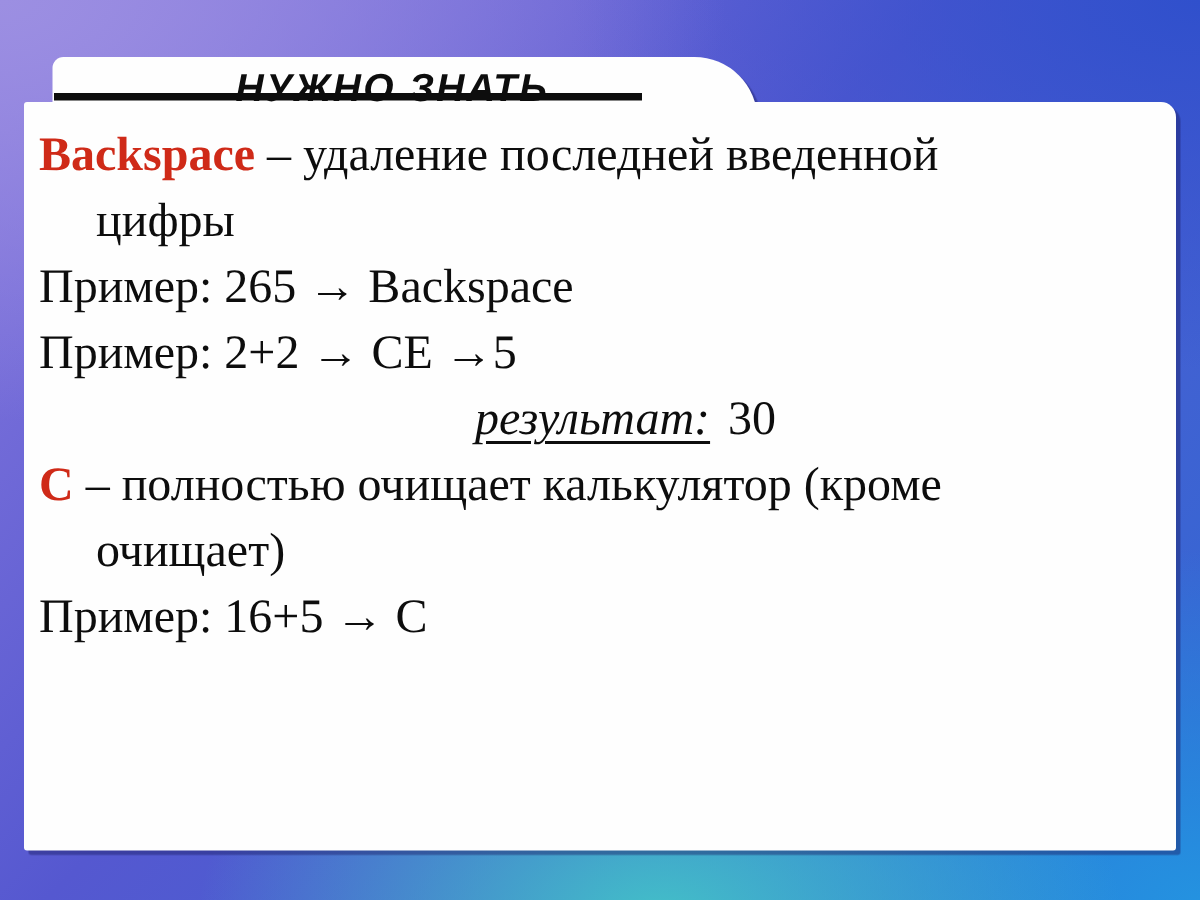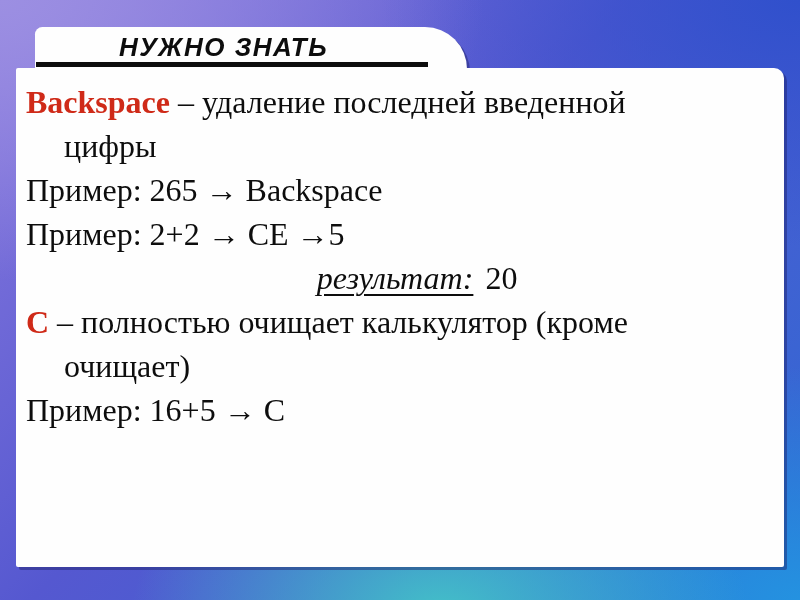--- a/index.html
+++ b/index.html
@@ -14,23 +14,24 @@
       radial-gradient(85% 65% at 100% 100%, #2492e0 0%, rgba(36,146,224,0) 60%),
       radial-gradient(110% 85% at 0% 0%, #9c8fe2 0%, rgba(156,143,226,0) 55%),
       radial-gradient(95% 75% at 100% 0%, #3050cc 0%, rgba(48,80,204,0) 55%),
       linear-gradient(135deg, #8a7ade 0%, #5558d0 45%, #2e6ad4 100%);
   }
   .paper-wrap{
     position:absolute;inset:0;
     filter:drop-shadow(3px 3px 0px rgba(28,32,105,0.45));
   }
   .tab{
-    position:absolute;left:35px;top:27px;width:432px;height:42px;
+    position:absolute;left:35px;top:38px;width:432px;height:42px;
     background:#fefefe;
     border-radius:8px 46px 0 0;
+    padding-left:38px;
   }
   .panel{
     position:absolute;left:16px;top:68px;width:768px;height:499px;
     background:#fefefe;
     border-radius:2px 10px 2px 2px;
   }
   .title{
     font-family:"Liberation Sans", sans-serif;
     font-weight:bold;font-style:italic;
     font-size:26px;line-height:40px;
@@ -72,19 +73,19 @@
     <div class="tab">
       <div class="title">НУЖНО ЗНАТЬ</div>
     </div>
     <div class="panel"></div>
     <div class="title-underline"></div>
     <div class="content">
         <div class="line definition"><span class="term">Backspace</span> – удаление последней введенной</div>
         <div class="line continuation">цифры</div>
         <div class="line plain">Пример: 265 → Backspace</div>
         <div class="line plain">Пример: 2+2 → CE →5</div>
-        <div class="line result"><span class="result-label">результат:</span><span class="result-value">20</span></div>
+        <div class="line result"><span class="result-label">результат:</span><span class="result-value">30</span></div>
         <div class="line definition"><span class="term">C</span> – полностью очищает калькулятор (кроме</div>
         <div class="line continuation">очищает)</div>
         <div class="line plain">Пример: 16+5 → C</div>
       </div>
   </div>
 </div>
 
 </body></html>

